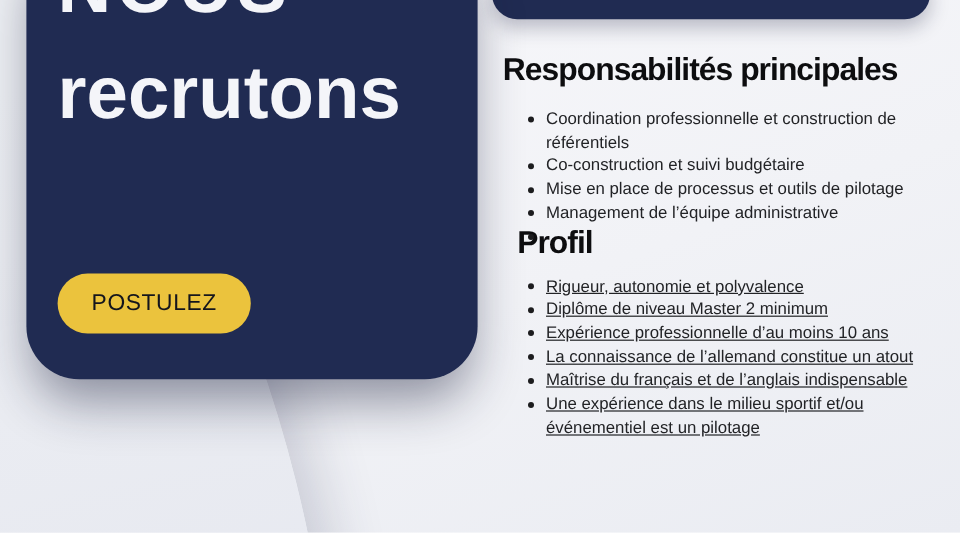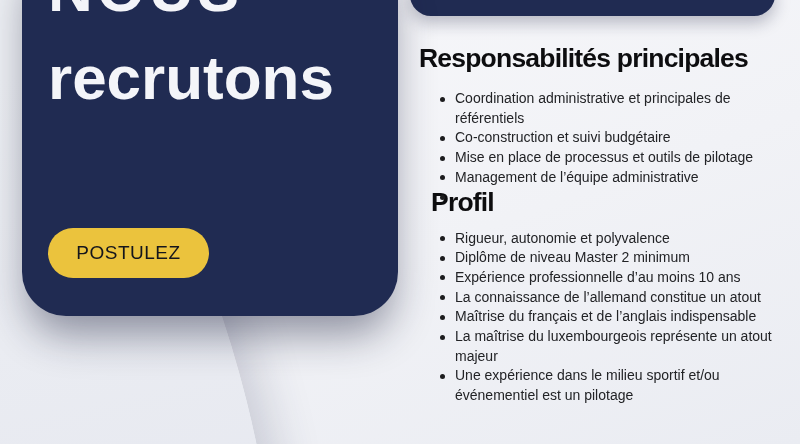--- a/index.html
+++ b/index.html
@@ -43,21 +43,21 @@
   .content{position:absolute;left:419px;top:40px;width:372px;color:#1c1c1e;}
   .content h2{
     margin:0;font-size:26.5px;line-height:37px;font-weight:700;
     letter-spacing:-.8px;color:#0d0d0f;
   }
   .content h2.profile{margin-top:-4px;margin-left:12px;}
   .content ul{
     list-style:none;margin:12px 0 0;padding:0;
     font-size:14px;line-height:19.7px;color:#222326;
   }
-  .content ul.second{margin-top:8px;}
+  .content ul.second{margin-top:8px;text-decoration:underline;}
   .content li{position:relative;padding-left:36px;}
   .content .dot{
     position:absolute;left:21px;top:7.5px;width:5px;height:5px;
     border-radius:50%;background:#1c1c1e;
   }
 </style>
 </head>
 <body>
 
 <div class="poster">
@@ -70,31 +70,30 @@
     <h1 class="hero-title">
       <span class="line1">NOUS</span>
       <span class="line2">recrutons</span>
     </h1>
     <button class="apply-btn">POSTULEZ</button>
   </div>
 
   <div class="content">
     <h2>Responsabilités principales</h2>
     <ul>
-        <li><span class="dot"></span><span>Coordination administrative et principales de référentiels</span></li>
+        <li><span class="dot"></span><span>Coordination professionnelle et construction de référentiels</span></li>
         <li><span class="dot"></span><span>Co-construction et suivi budgétaire</span></li>
         <li><span class="dot"></span><span>Mise en place de processus et outils de pilotage</span></li>
         <li><span class="dot"></span><span>Management de l’équipe administrative</span></li>
         <li><span class="dot"></span></li>
       </ul>
     <h2 class="profile">Profil</h2>
     <ul class="second">
         <li><span class="dot"></span><span>Rigueur, autonomie et polyvalence</span></li>
         <li><span class="dot"></span><span>Diplôme de niveau Master 2 minimum</span></li>
         <li><span class="dot"></span><span>Expérience professionnelle d’au moins 10 ans</span></li>
         <li><span class="dot"></span><span>La connaissance de l’allemand constitue un atout</span></li>
         <li><span class="dot"></span><span>Maîtrise du français et de l’anglais indispensable</span></li>
-        <li><span class="dot"></span><span>La maîtrise du luxembourgeois représente un atout majeur</span></li>
         <li><span class="dot"></span><span>Une expérience dans le milieu sportif et/ou événementiel est un pilotage</span></li>
       </ul>
   </div>
 
 </div>
 
 </body></html>

